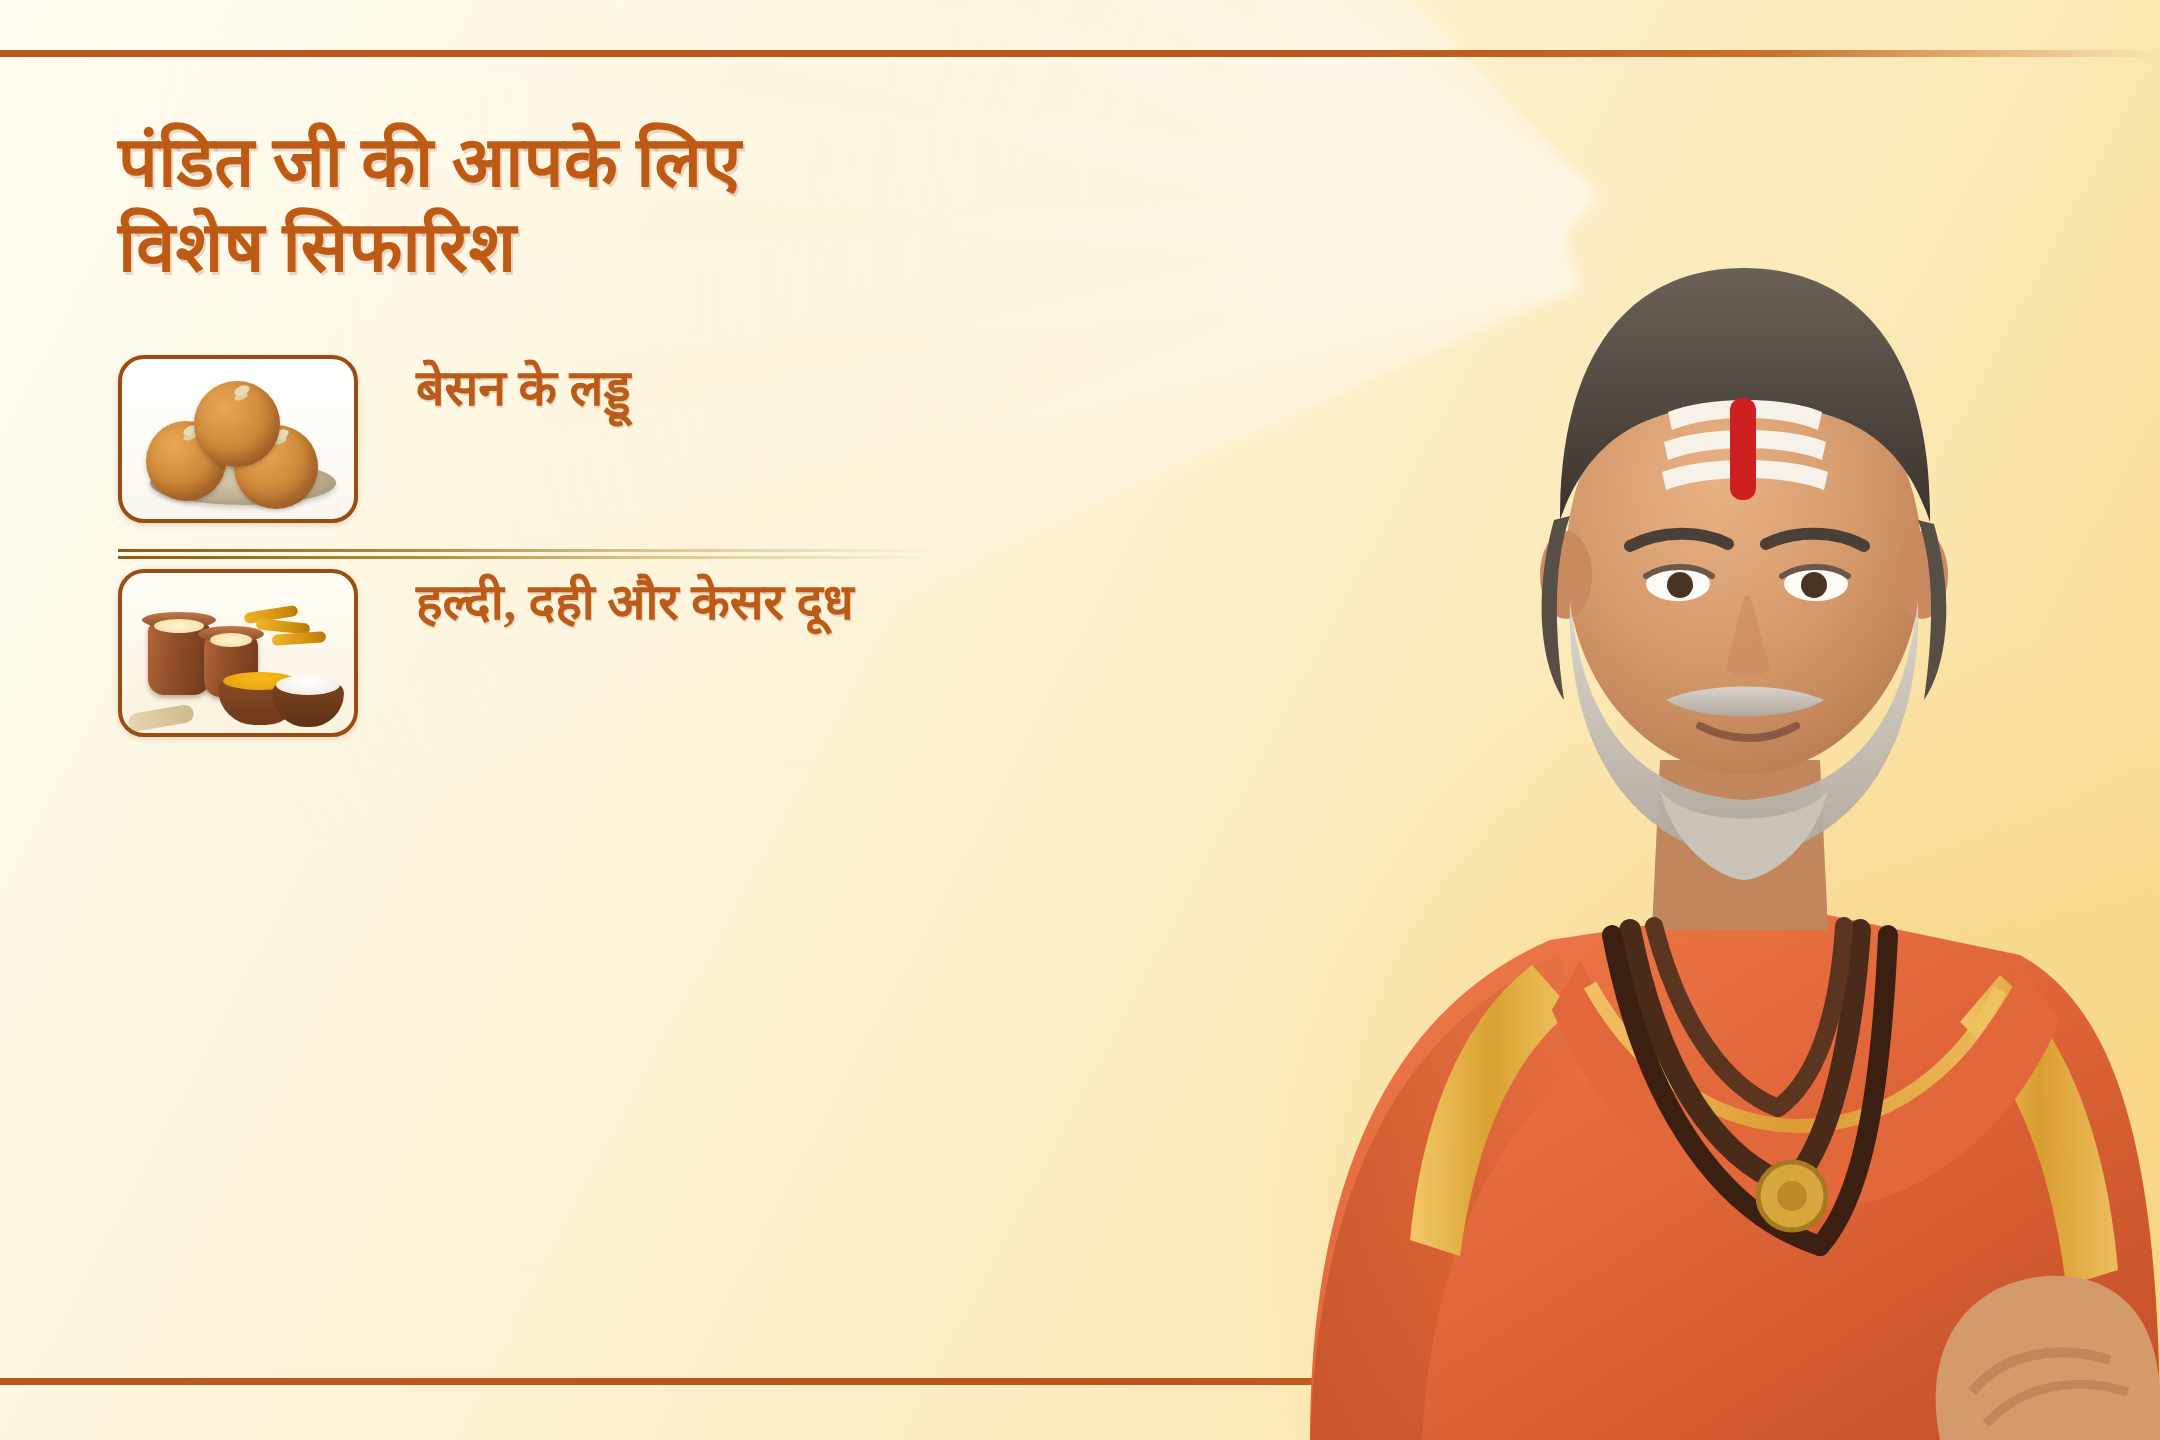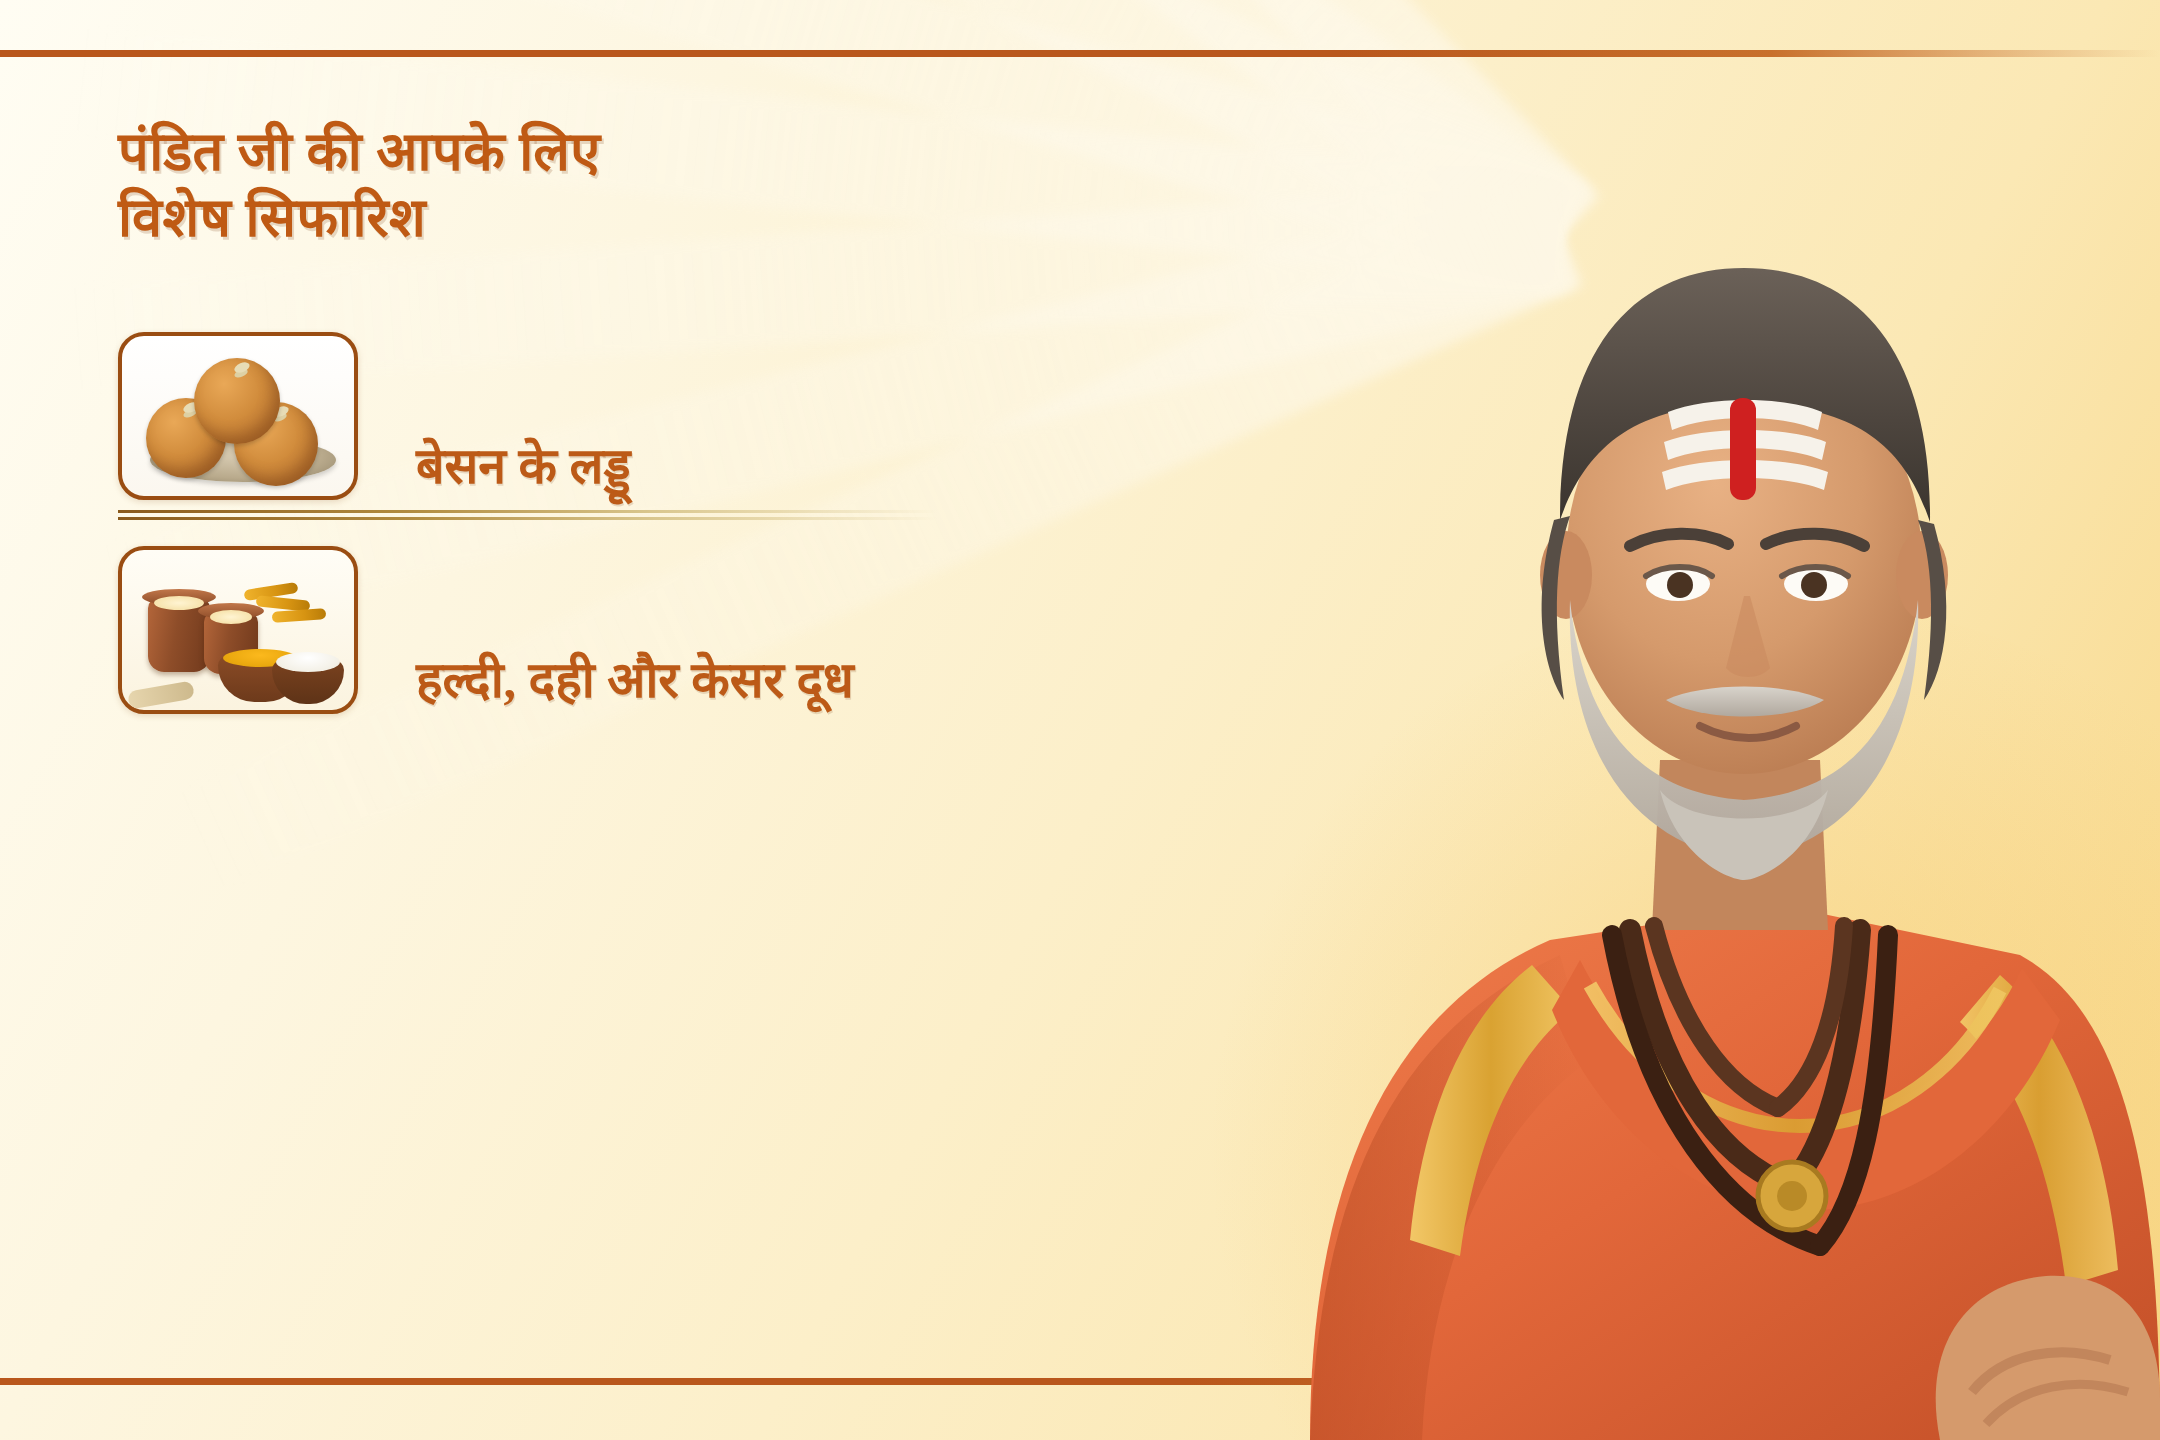--- a/index.html
+++ b/index.html
@@ -52,31 +52,31 @@
 
   
   .left{
     position:absolute; left:118px; top:120px;
     width:1060px;
   }
   .title{
     color:#bf5a14;
     font-family:"Liberation Serif", serif;
     font-weight:bold;
-    font-size:54px;
+    font-size:70px;
     line-height:1.22;
     letter-spacing:.5px;
     text-shadow:2px 3px 0 rgba(120,55,10,.18);
   }
   .title .l2{ display:block; }
 
   .list{ margin-top:58px; width:900px; }
 
   .row{
-    display:flex; align-items:flex-end;
+    display:flex; align-items:flex-start;
     min-height:196px;
     padding:6px 0;
   }
   .thumb{
     flex:0 0 auto;
     width:240px; height:168px;
     border-radius:26px;
     border:4px solid #9a4d12;
     overflow:hidden;
     position:relative;

